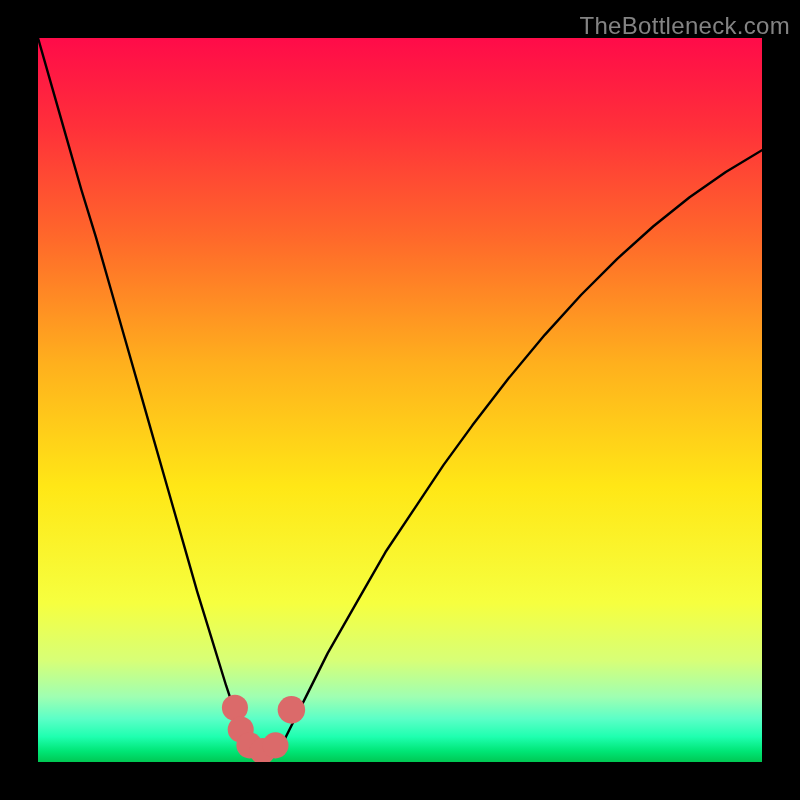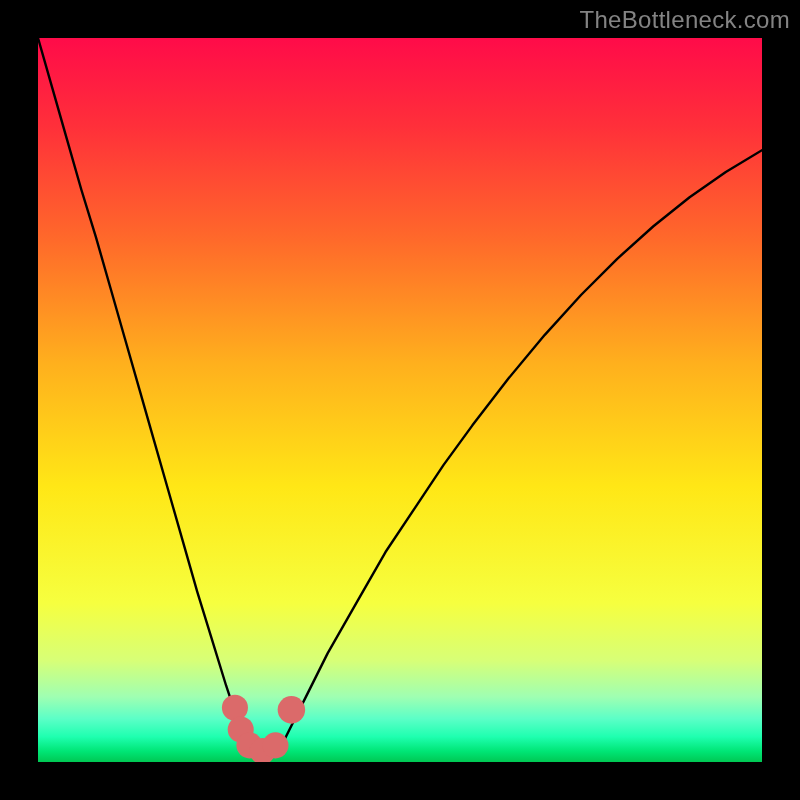--- a/index.html
+++ b/index.html
@@ -26,21 +26,21 @@
     width: 724px;
     height: 724px;
     overflow: hidden;
   }
   .gradient {
     position: absolute;
     inset: 0;
   }
   .watermark {
     position: absolute;
-    top: 6px;
+    top: 12px;
     right: 10px;
     color: #838383;
     font-size: 24px;
     font-weight: 500;
     letter-spacing: 0.3px;
   }
   svg.curve {
     position: absolute;
     inset: 0;
   }

